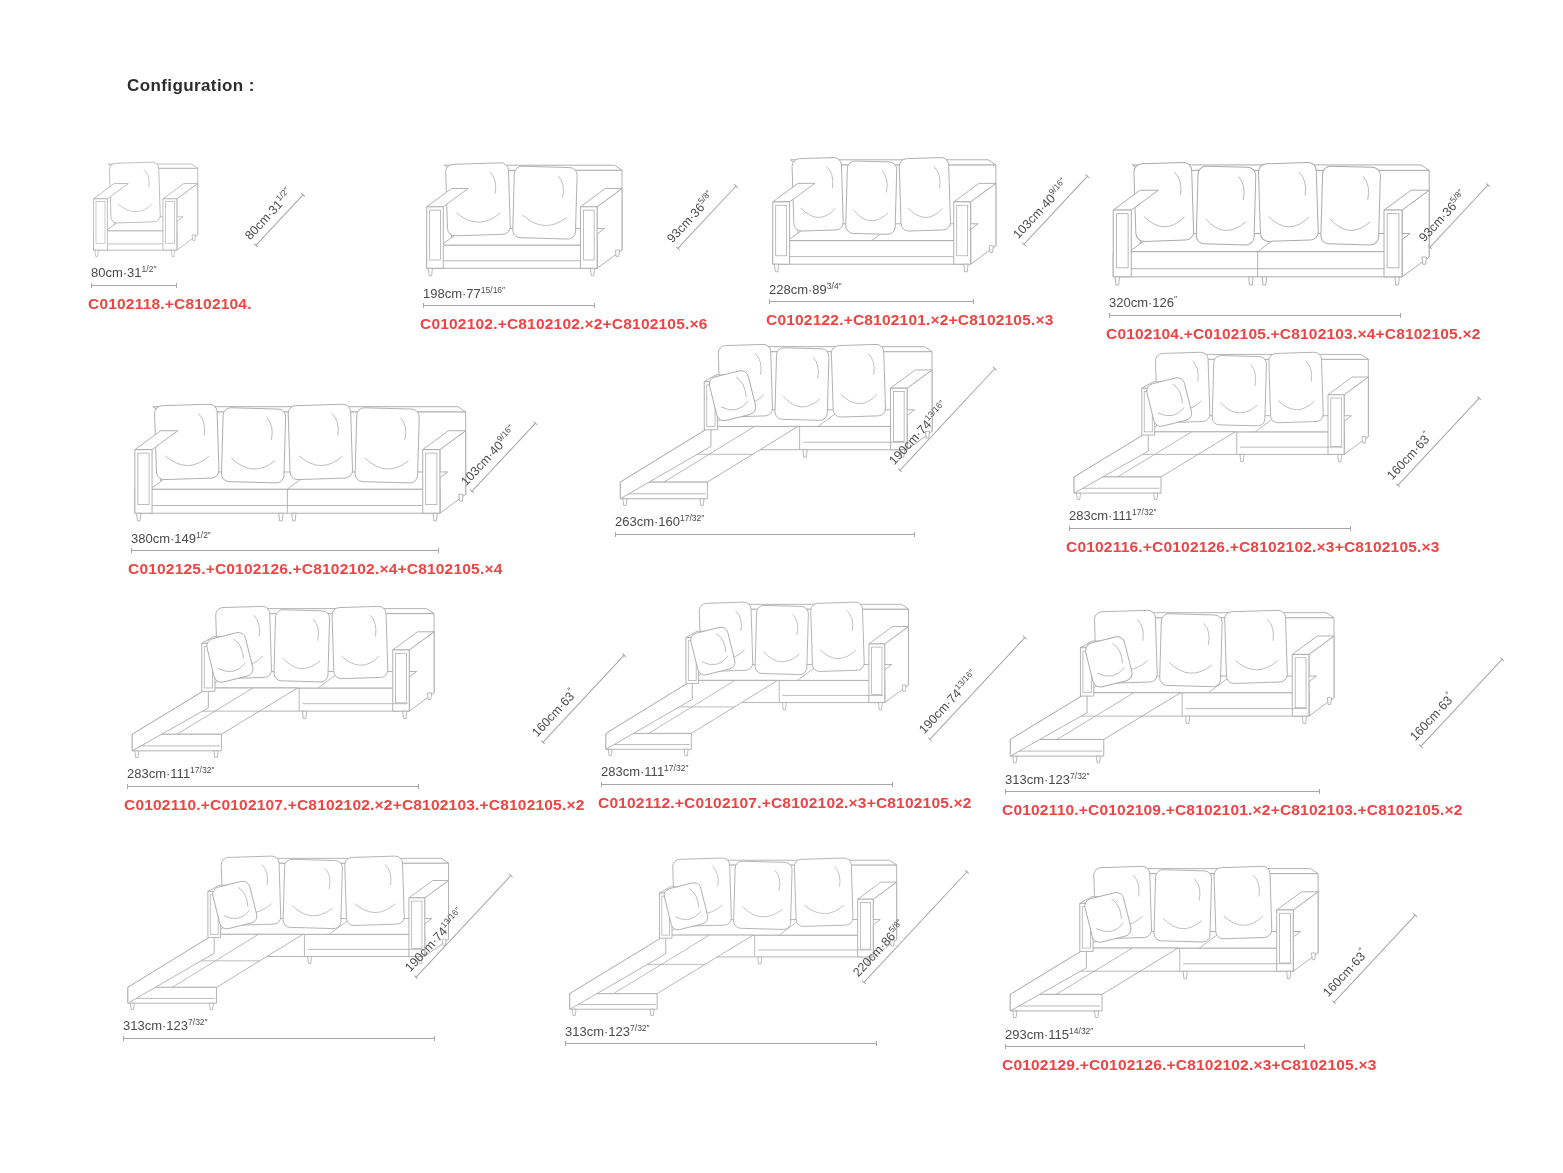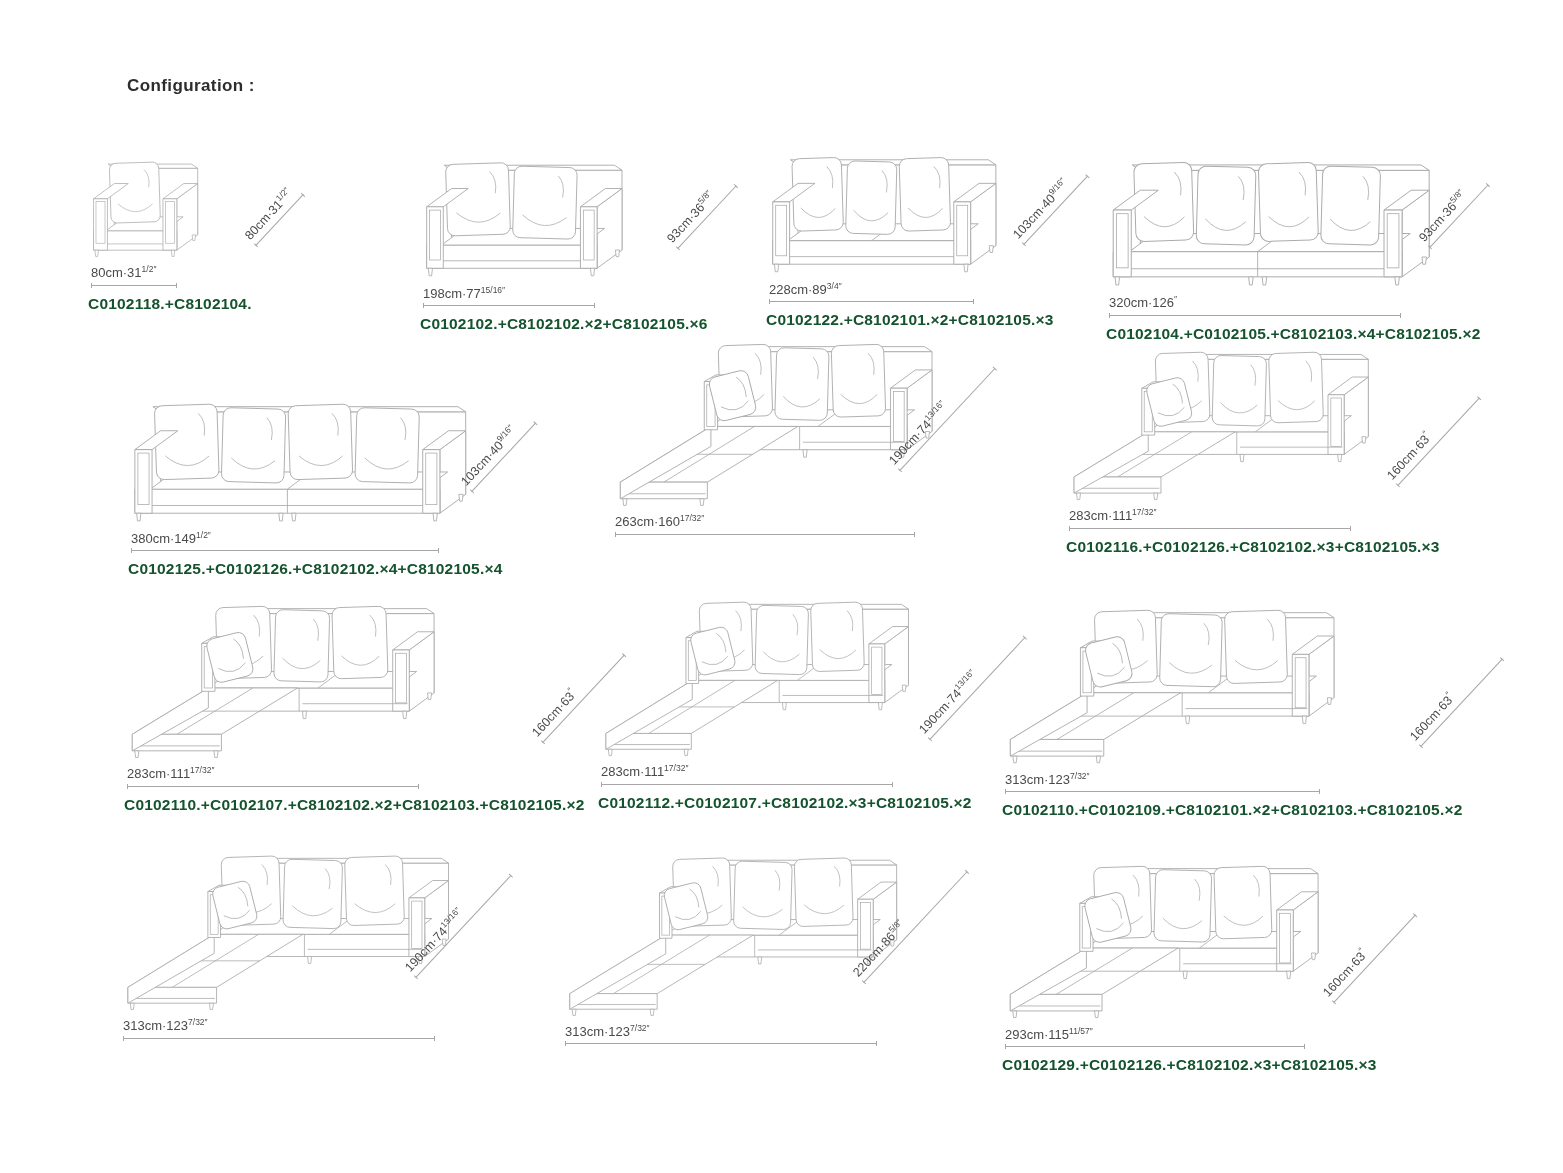--- a/index.html
+++ b/index.html
@@ -13,21 +13,21 @@
 .i4 .depth{left:calc(100% - 50px);top:48%}
 .dtext{font-size:12.5px;color:#4a4a4a}
 .dtext sup,.wtext sup{font-size:8.5px}
 .dline{border-top:1px solid #a6a6a6;margin-top:3px;position:relative}
 .dline::before,.dline::after,.wline::before,.wline::after{content:"";position:absolute;top:-3px;width:1px;height:5px;background:#a6a6a6}
 .dline::before,.wline::before{left:0}
 .dline::after,.wline::after{right:0}
 .wdim{margin:3px 0 0 3px}
 .wtext{font-size:13px;color:#4a4a4a;margin-bottom:4px}
 .wline{border-top:1px solid #a6a6a6;position:relative}
-.caption{margin-top:9px;font-size:15.5px;font-weight:bold;color:#14532d;white-space:nowrap;letter-spacing:.2px}
+.caption{margin-top:9px;font-size:15.5px;font-weight:bold;color:#ef4444;white-space:nowrap;letter-spacing:.2px}
 
 .i1{left:88px;top:128px}   .i1 .fig{width:118px}  .i1 .wdim{width:86px}  .i1 .dline{width:70px}
 .i2{left:420px;top:122px}  .i2 .fig{width:212px}  .i2 .wdim{width:172px} .i2 .dline{width:86px}
 .i3{left:766px;top:116px}  .i3 .fig{width:240px}  .i3 .wdim{width:205px} .i3 .dline{width:94px}
 .i4{left:1106px;top:118px} .i4 .fig{width:334px}  .i4 .wdim{width:292px} .i4 .dline{width:86px}
 .i5{left:128px;top:362px}  .i5 .fig{width:348px}  .i5 .wdim{width:308px} .i5 .dline{width:94px}
 .i6{left:612px;top:340px}  .i6 .fig{width:330px}  .i6 .wdim{width:300px} .i6 .dline{width:140px}
 .i7{left:1066px;top:348px} .i7 .fig{width:312px}  .i7 .wdim{width:282px} .i7 .dline{width:120px}
 .i8{left:124px;top:602px}  .i8 .fig{width:320px}  .i8 .wdim{width:292px} .i8 .dline{width:120px}
 .i9{left:598px;top:598px}  .i9 .fig{width:320px}  .i9 .wdim{width:292px} .i9 .dline{width:140px}
@@ -682,17 +682,17 @@
         <rect x="104" y="40" width="48" height="54" rx="9" fill="#fff" stroke="#ababab" stroke-width="1.1"></rect>
         <path d="M111.2 76.72 Q128 91.3 144.8 77.8" fill="none" stroke="#ababab" stroke-width="0.9"></path>
         <path d="M137.6 46.48 q9 9 6 26" fill="none" stroke="#ababab" stroke-width="0.9"></path>
       </g>
       <path d="M218.88 132L223.88 132L222.88 141L219.88 141Z" fill="#fff" stroke="#ababab" stroke-width="1"></path>
       <path d="M344 132L349 132L348 141L345 141Z" fill="#fff" stroke="#ababab" stroke-width="1"></path>
       <path d="M374 110L379 110L378 118L375 118Z" fill="#fff" stroke="#ababab" stroke-width="1"></path>
     </svg>
   <div class="depth"><span class="dtext"><span>160cm·63</span><sup>″</sup></span><div class="dline"></div></div>
   <div class="wdim">
-      <div class="wtext"><span>293cm·115</span><sup>11/57″</sup></div>
+      <div class="wtext"><span>293cm·115</span><sup>14/32″</sup></div>
       <div class="wline"></div>
     </div>
   <div class="caption">C0102129.+C0102126.+C8102102.×3+C8102105.×3</div>
 </div>
 
 </body></html>

